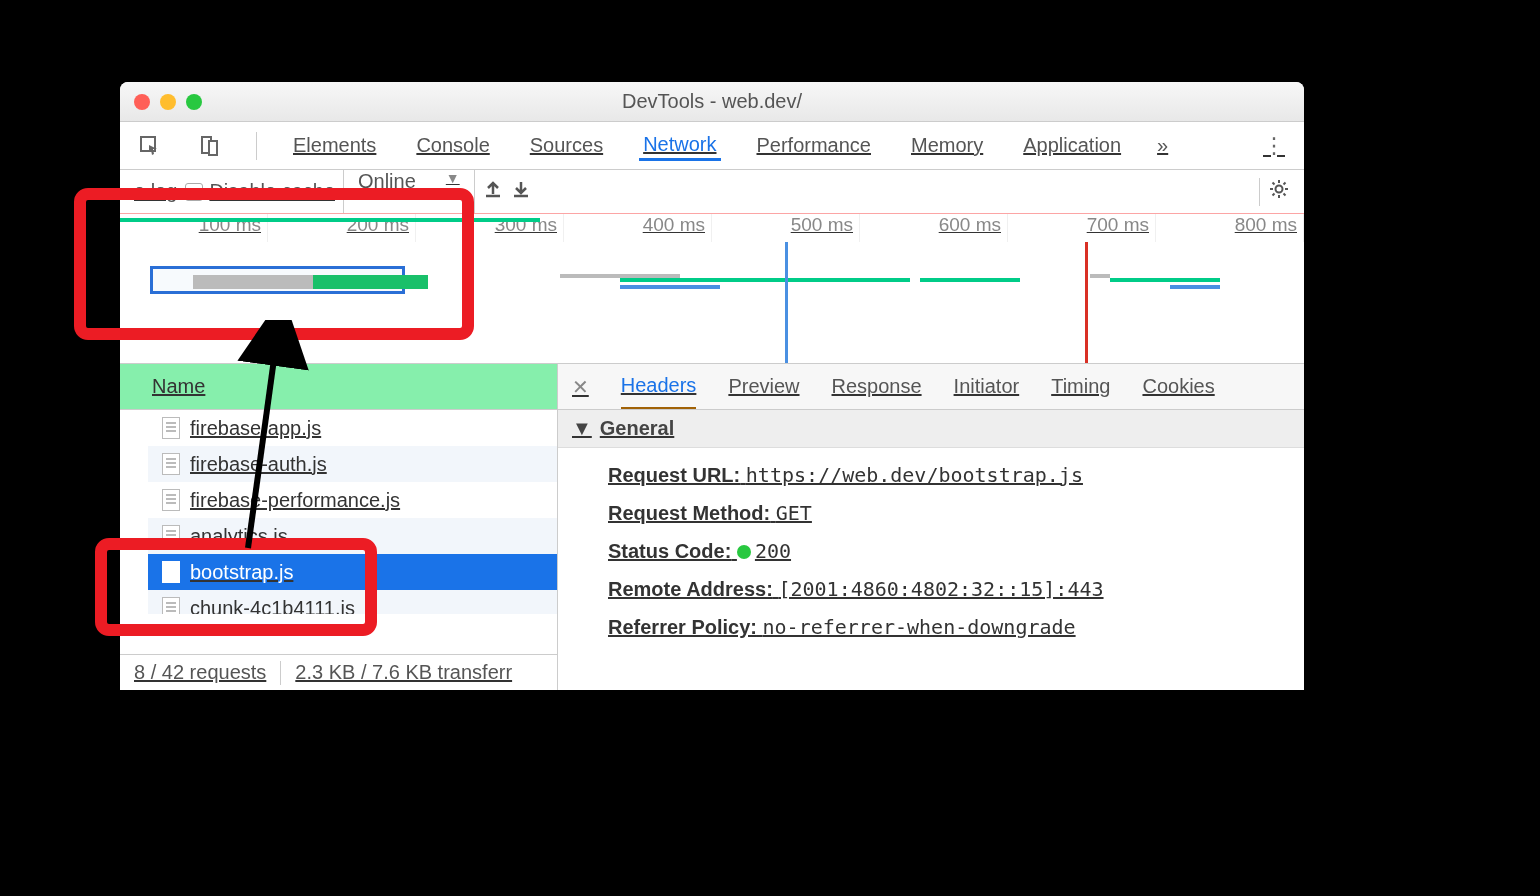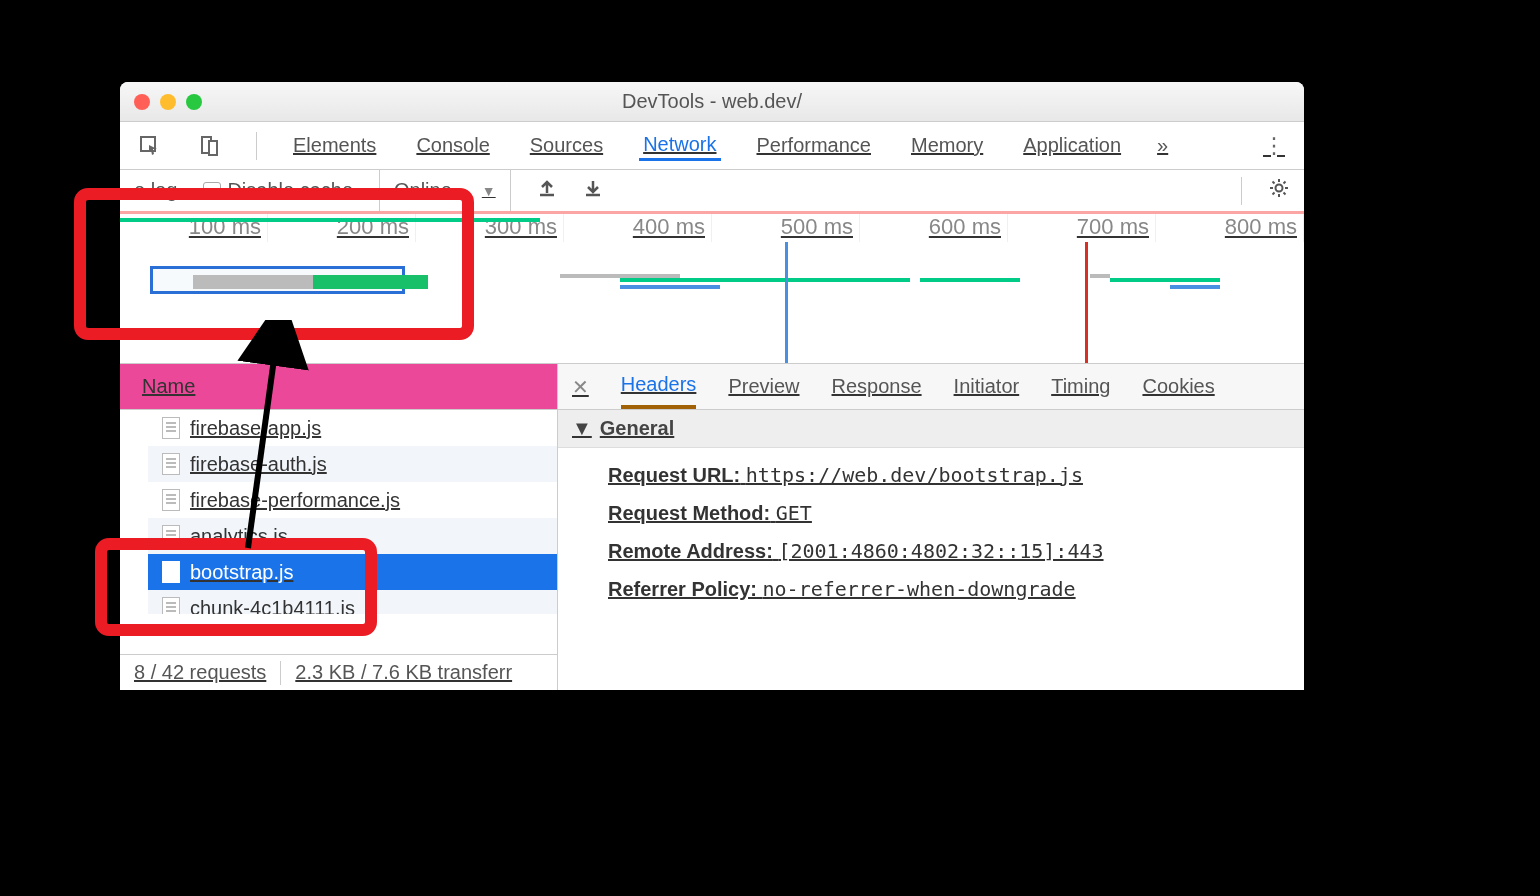--- a/index.html
+++ b/index.html
@@ -60,75 +60,75 @@
     gap: 32px;
     padding: 8px 16px;
     color: #555;
   }
   .tabbar .icon-btn { width: 28px; height: 28px; display:flex;align-items:center;justify-content:center;}
   .tabbar .tab { padding: 0 4px; height: 100%; display:flex; align-items:center; }
   .tabbar .tab.active { color:#1a73e8; border-bottom:3px solid #1a73e8; }
   .tabbar .spacer{flex:1}
   .toolbar {
     height: 44px;
-    border-bottom: 3px solid #fca5a5;
+    border-bottom: 1px solid #fca5a5;
     display: flex;
     align-items: center;
-    gap: 26px;
+    gap: 8px;
     padding: 0 14px;
     color: #555;
     position: relative;
   }
   .toolbar .spacer{flex:1}
   .chk { width:18px;height:18px;border:1px solid #aaa;border-radius:3px;display:inline-block;margin-right:6px;vertical-align:-3px;background:#fff;}
-  .select { border-left:1px solid #ccc;border-right:1px solid #ccc;padding:0 14px;height:100%;display:flex;align-items:center;gap:30px;}
+  .select { border-left:1px solid #ccc;border-right:1px solid #ccc;padding:0 14px;height:100%;display:flex;align-items:flex-start;gap:30px;}
   .select .arrow{font-size:14px;color:#888;}
   .overview {
     height: 150px;
     border-bottom: 1px solid #ccc;
     position: relative;
   }
   .ticks{display:flex;height:28px;}
-  .tick{flex:1;text-align:right;color:#888;font-size:22px;padding-right:6px;border-right:1px solid #f0f0f0;}
+  .tick{flex:1;text-align:right;color:#888;font-size:19px;padding-right:6px;border-right:1px solid #f0f0f0;}
   .ovtrack{position:absolute;left:0;right:0;top:60px;height:10px;}
   .bar-green{position:absolute;height:4px;background:#0c8;top:4px;}
   .bar-gray{position:absolute;height:4px;background:#bbb;top:0px;}
   .bar-blue{position:absolute;height:4px;background:#4a90e2;top:11px;}
   .sel{position:absolute;left:30px;top:52px;width:255px;height:28px;border:3px solid #2a6fd6;background:rgba(100,150,220,.05);}
   .sel-g{position:absolute;left:160px;width:115px;top:6px;height:14px;background:#19c06a;}
   .sel-gr{position:absolute;left:40px;width:125px;top:6px;height:14px;background:#bbb;}
   .vline{position:absolute;top:28px;bottom:0;width:3px;}
   .vblue{background:#4a90e2;}
   .vred{background:#d93025;}
   .split {
     flex:1;
     display:flex;
     min-height:0;
   }
   .left {
     width:438px;
     border-right:1px solid #ccc;
     display:flex;flex-direction:column;
   }
-  .colhdr{height:46px;display:flex;align-items:center;padding:0 22px;background:#ec4899;border-bottom:1px solid #ccc;}
+  .colhdr{height:46px;display:flex;align-items:center;padding:0 32px;background:#86efac;border-bottom:1px solid #ccc;}
   .list{flex:1;overflow:hidden;}
   .row{height:36px;display:flex;align-items:center;padding:0 14px;gap:10px;margin-left:28px;}
   .row:nth-child(even){background:#f2f6fb;}
   .row.selected{background:#1a73e8;color:#fff;}
   .filei{width:18px;height:22px;border:1px solid #bbb;background:#fff;position:relative;}
   .filei::before{content:"";position:absolute;top:4px;left:3px;right:3px;height:2px;background:#bbb;box-shadow:0 4px 0 #bbb,0 8px 0 #bbb;}
   .row.selected .filei{border-color:#fff;}
   .row.selected .filei::before{background:#fff;box-shadow:0 4px 0 #fff,0 8px 0 #fff;}
   .status{height:36px;border-top:1px solid #ccc;display:flex;align-items:center;padding:0 14px;gap:14px;color:#555;margin-top:40px;}
   .status .div{width:1px;height:24px;background:#ccc;}
   .right{flex:1;display:flex;flex-direction:column;min-width:0;}
   .dtabs{height:46px;border-bottom:1px solid #ccc;display:flex;align-items:center;gap:32px;padding:0 14px;background:#f7f7f7;}
   .dtabs .x{color:#888;}
   .dtabs .dt{height:100%;display:flex;align-items:center;color:#555;}
-  .dtabs .dt.active{color:#1a73e8;border-bottom:4px solid #a16207;}
+  .dtabs .dt.active{color:#1a73e8;border-bottom:2px solid #a16207;}
   .section-hdr{height:38px;background:#eee;border-bottom:1px solid #ddd;display:flex;align-items:center;padding:0 14px;gap:8px;color:#444;font-weight:bold;}
   .kv{padding:8px 16px 8px 50px;line-height:1.9;}
   .kv b{font-weight:700;}
   .mono{font-family:Menlo,Consolas,monospace;}
   .dot200{display:inline-block;width:14px;height:14px;border-radius:50%;background:#28c840;vertical-align:-1px;margin-right:4px;}
 
   
   .ann{position:absolute;border:12px solid #ec1c24;border-radius:14px;pointer-events:none;}
   .ann1{left:74px;top:188px;width:400px;height:152px;}
   .ann2{left:95px;top:538px;width:282px;height:98px;}
@@ -278,20 +278,21 @@
         <span class="dt">Timing</span>
         <span class="dt">Cookies</span>
       </div>
       <div class="section-hdr">
         <span>▼</span>
         <span>General</span>
       </div>
       <div class="kv">
         <div><b>Request URL:</b> <span class="mono">https://web.dev/bootstrap.js</span></div>
         <div><b>Request Method:</b> <span class="mono">GET</span></div>
+        <div><b>Status Code:</b> <span class="dot200"></span><span class="mono">200</span></div>
         <div><b>Remote Address:</b> <span class="mono">[2001:4860:4802:32::15]:443</span></div>
         <div><b>Referrer Policy:</b> <span class="mono">no-referrer-when-downgrade</span></div>
       </div>
     </div>
   </div>
 
 </div>
 
 <div class="ann ann1"></div>
 <div class="ann ann2"></div>

